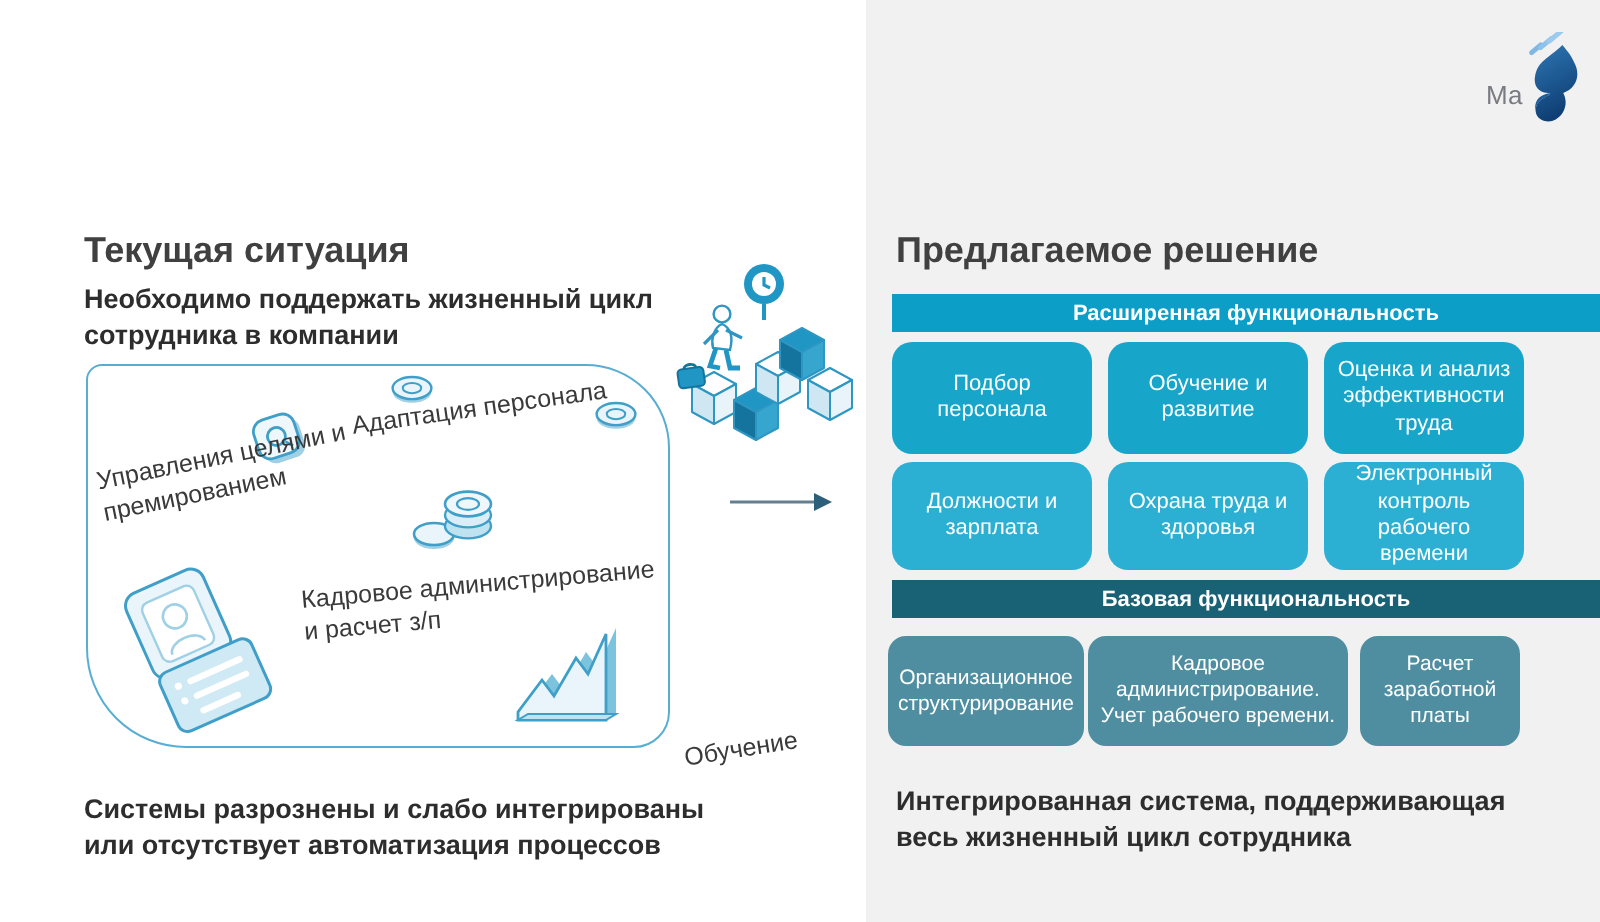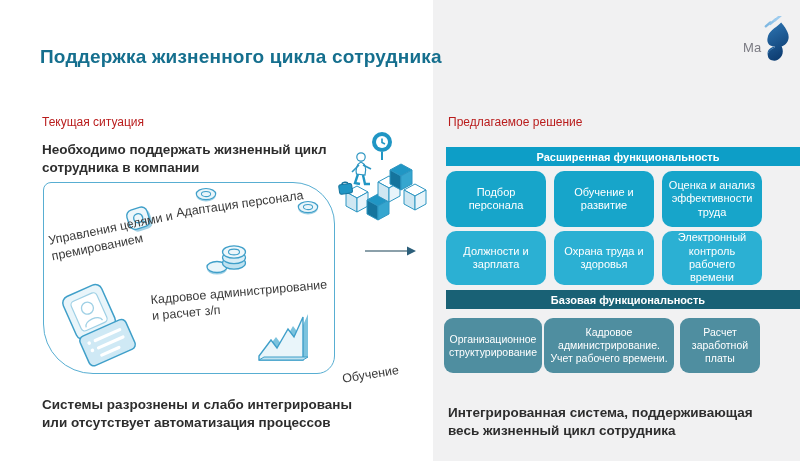--- a/index.html
+++ b/index.html
@@ -5,28 +5,28 @@
   html,body{margin:0;padding:0;background:#888;}
   .slide{position:relative;width:800px;height:461px;background:#ffffff;overflow:hidden;
          font-family:"Liberation Sans",sans-serif;}
   .abs{position:absolute;}
 
   .right-panel{position:absolute;left:433px;top:0;width:367px;height:461px;background:#f1f1f2;}
 
   .slide-title{position:absolute;left:40px;top:46px;font-size:19px;font-weight:bold;
                color:#156f8e;letter-spacing:.2px;white-space:nowrap;}
 
-  .sec-heading{position:absolute;font-size:12px;font-weight:normal;color:#b91c1c;white-space:nowrap;}
+  .sec-heading{position:absolute;font-size:18px;font-weight:bold;color:#404040;white-space:nowrap;}
   .cur-heading{left:42px;top:115px;}
   .sol-heading{left:448px;top:115px;}
 
   .bold-dark{font-weight:bold;color:#2d2d2d;font-size:13.5px;line-height:1.32;}
   .cur-intro{position:absolute;left:42px;top:141px;width:315px;}
   .cur-outcome{position:absolute;left:42px;top:396px;width:330px;}
-  .sol-outcome{position:absolute;left:448px;top:392px;width:305px;margin-top:12px;}
+  .sol-outcome{position:absolute;left:448px;top:392px;width:305px;}
 
   .scatter-box{position:absolute;left:43px;top:182px;width:290px;height:190px;background:#fff;
                border:1.5px solid #58aed2;border-radius:8px 42px 18px 50px;}
 
   .rot-label{position:absolute;color:#3a3a3a;font-size:12.5px;line-height:1.3;transform-origin:left top;}
   .lbl-adaptation{left:175px;top:205px;transform:rotate(-8deg);white-space:nowrap;}
   .lbl-goals{left:47px;top:233px;width:138px;transform:rotate(-11.5deg);}
   .lbl-hradmin{left:150px;top:292px;width:180px;transform:rotate(-5deg);}
   .lbl-training{left:341px;top:371px;transform:rotate(-9deg);white-space:nowrap;}
 
@@ -47,21 +47,20 @@
   .logo-text{position:absolute;left:743px;top:40px;font-size:13px;color:#7a7a82;}
   svg{display:block;}
 </style>
 </head>
 <body>
 
 <div class="slide">
 
   <div class="right-panel"></div>
 
-  <div class="slide-title">Поддержка жизненного цикла сотрудника</div>
 
   <div class="logo-text">Ма</div>
   <div class="abs" style="left:759px;top:16px;">
     <svg width="34" height="46" viewBox="0 0 36 48">
       <defs>
         <linearGradient id="g1" x1="0" y1="0" x2="0.4" y2="1">
           <stop offset="0" stop-color="#2e77b5"></stop>
             <stop offset="1" stop-color="#0f3f74"></stop>
         </linearGradient>
       </defs>

